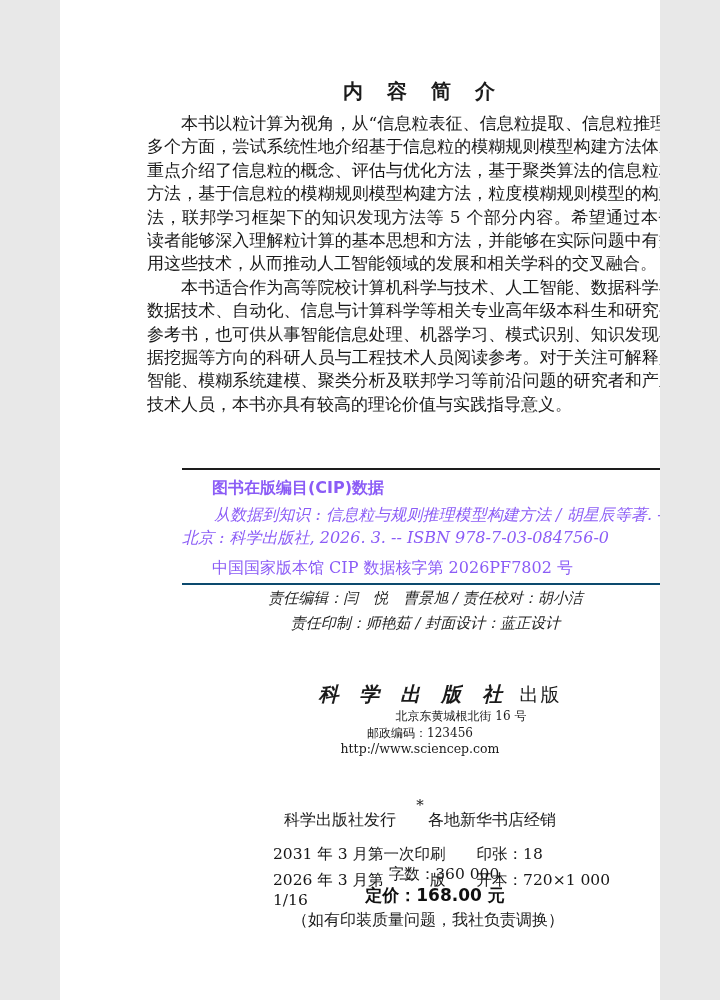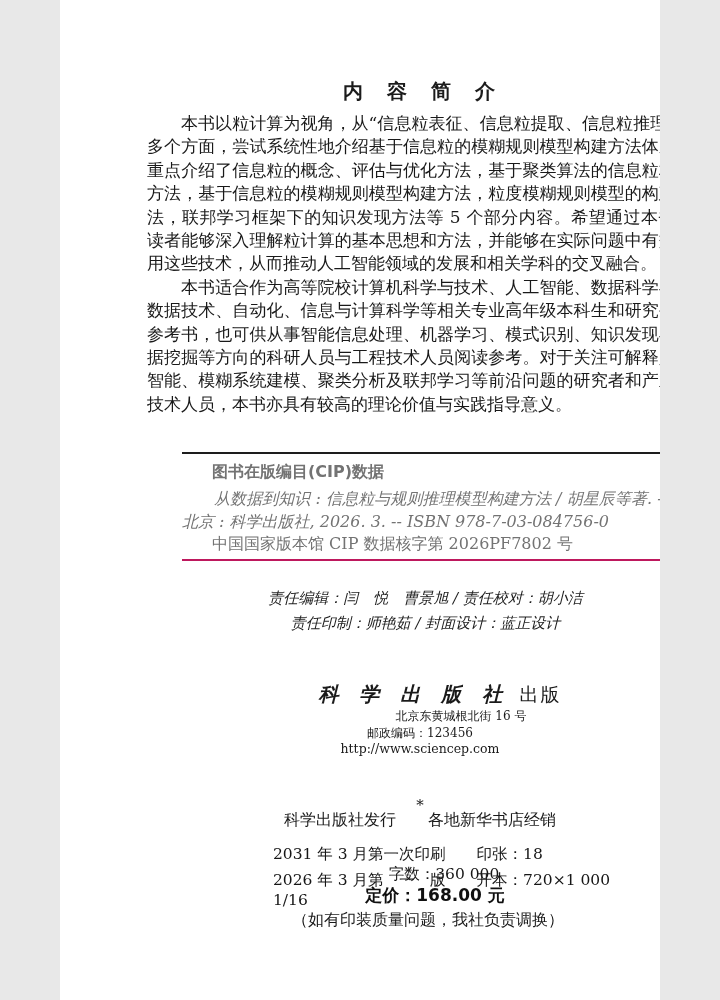--- a/index.html
+++ b/index.html
@@ -31,31 +31,31 @@
     font-size: 17px;
     line-height: 23.4px;
     text-align: justify;
     text-justify: inter-character;
     color: #191919;
   }
   .intro p { margin: 0; text-indent: 2em; }
 
   .cip-block {
     position: absolute;
-    top: 452px; left: 122px; width: 486px;
+    top: 468px; left: 122px; width: 486px;
     border-top: 2px solid #1d1d1d;
-    border-bottom: 2px solid #be185d;
+    border-bottom: 2px solid #0c4a6e;
     padding: 6px 0 6px 0;
     font-size: 16px;
-    color: #737373;
+    color: #8b5cf6;
   }
   .cip-header { padding-left: 30px; font-weight: 700; font-size: 16px; line-height: 17px; margin-top: 3px; }
   .cip-record { margin: 7px 0 0 0; text-indent: 2em; text-align: justify; line-height: 23px; font-style: italic; }
   .cip-class  { padding-left: 34px; margin-top: 5px; line-height: 18px; }
-  .cip-verify { padding-left: 30px; margin-top: 1px; line-height: 19px; }
+  .cip-verify { padding-left: 30px; margin-top: 9px; line-height: 19px; }
 
   .staff {
     position: absolute;
     top: 586px; left: 0; width: 731px;
     text-align: center;
     font-style: italic;
     font-size: 15px;
     line-height: 25px;
     color: #1d1d1d;
   }

